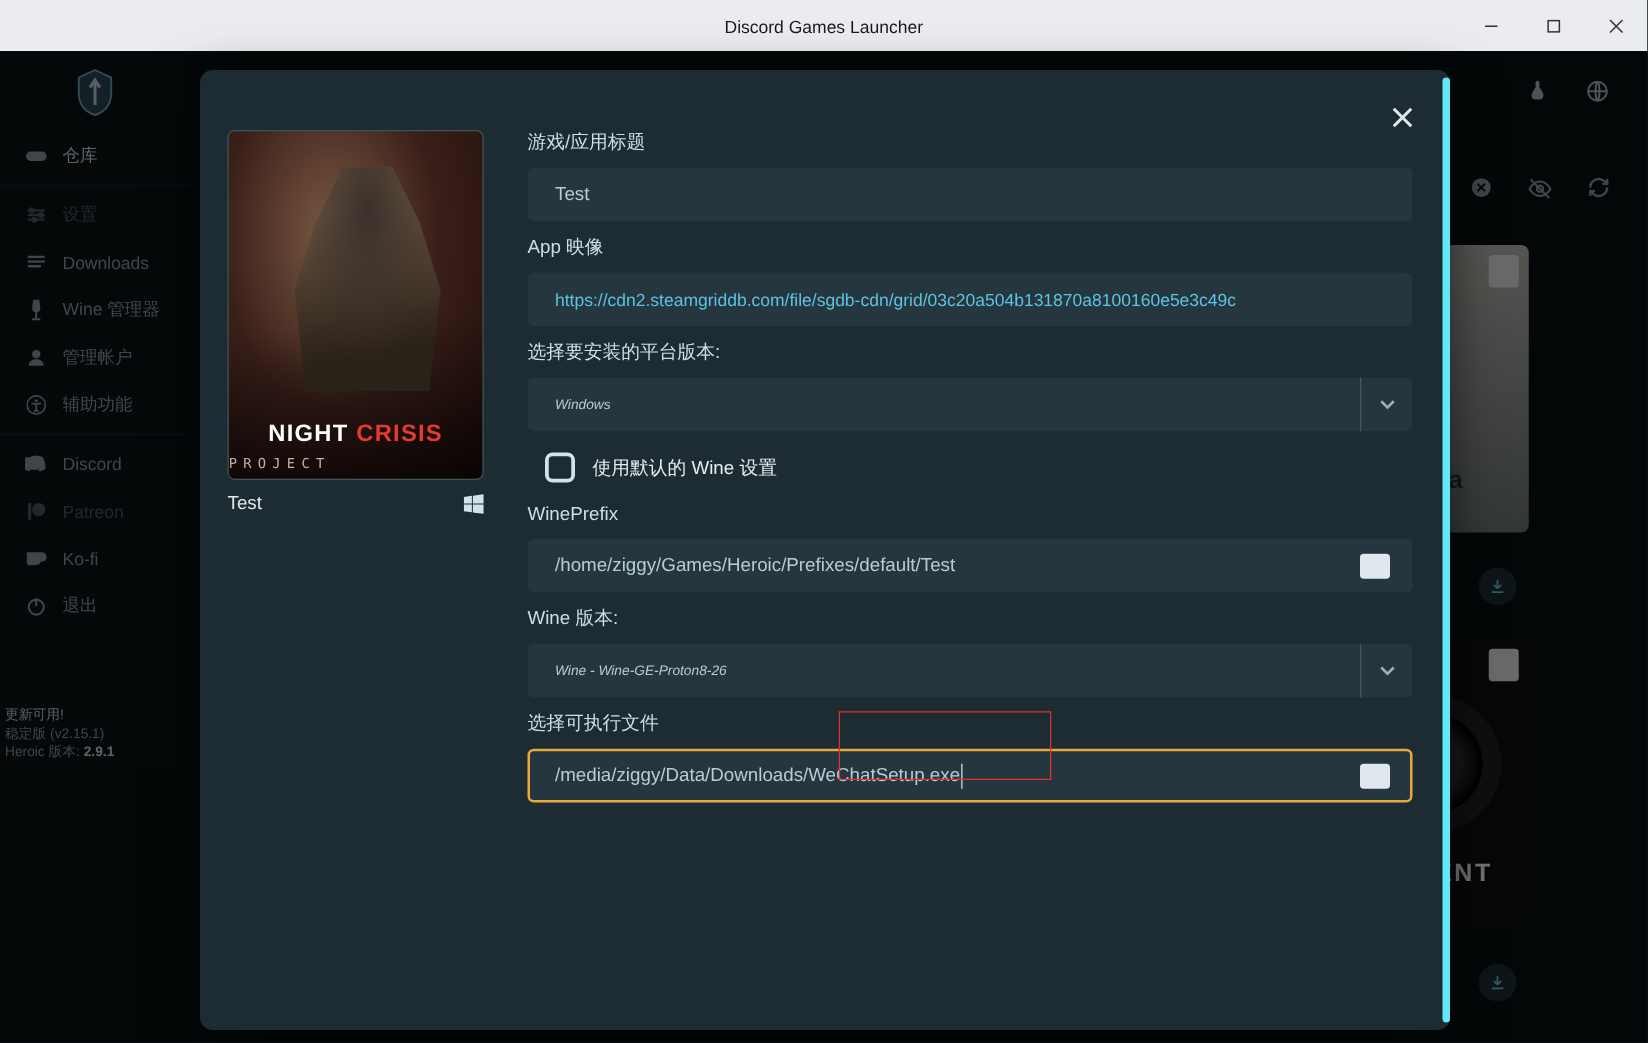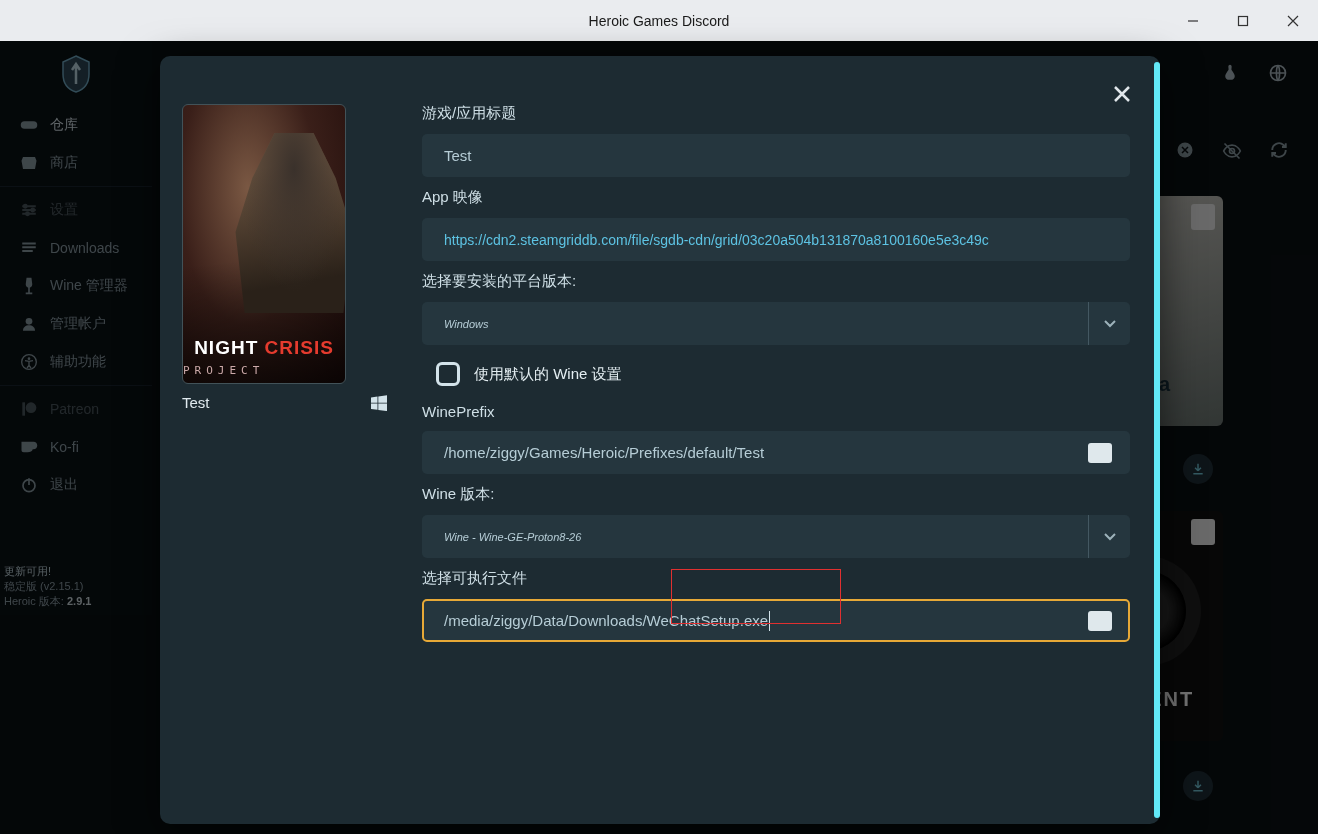--- a/index.html
+++ b/index.html
@@ -36,21 +36,21 @@
 .top-action-icons { position: absolute; right: 30px; top: 100px; display: flex; gap: 28px; color: #8a9ba3; }
 
 .modal-backdrop { position: absolute; inset: 0; background: rgba(0,0,0,0.55); }
 .modal { position: absolute; left: 160px; top: 15px; width: 1000px; height: 768px; background: #1d2b32; border-radius: 10px; box-shadow: 0 10px 40px rgba(0,0,0,0.6); }
 .modal-scrollbar { position: absolute; right: 0; top: 6px; bottom: 6px; width: 6px; background: #62e8f7; border-radius: 3px; }
 .modal-close { position: absolute; right: 26px; top: 26px; color: #e0e6ea; font-size: 22px; cursor: pointer; width: 24px; height: 24px; display: flex; align-items: center; justify-content: center; }
 
 .modal-content { position: absolute; left: 22px; top: 48px; right: 30px; bottom: 16px; display: flex; gap: 35px; }
 
 .cover-col { width: 205px; flex-shrink: 0; }
-.cover-art { width: 164px; height: 280px; border-radius: 6px; border: 1px solid #425258; background:
+.cover-art { width: 205px; height: 280px; border-radius: 6px; border: 1px solid #425258; background:
   linear-gradient(175deg, rgba(0,0,0,0) 55%, rgba(0,0,0,0.7) 100%),
   radial-gradient(ellipse at 40% 30%, #7a5843 0%, #3a1f19 50%, #210d0b 100%);
   position: relative; overflow: hidden; }
 .cover-art .soldier { position: absolute; top: 28px; left: 46px; width: 130px; height: 180px; background: radial-gradient(ellipse at 50% 20%, #3a312b 0%, transparent 60%), linear-gradient(170deg,#6b5440 20%,#2a2119 80%); clip-path: polygon(35% 0,65% 0,82% 25%,95% 55%,88% 100%,12% 100%,5% 55%,18% 25%); }
 .cover-art .logo-txt { position: absolute; bottom: 24px; left: 0; right: 0; text-align: center; font-weight: 800; font-size: 19px; letter-spacing: 1px; color: #fff; }
 .cover-art .logo-txt .accent { color: #e53b2e; }
 .cover-art .logo-sub { position: absolute; bottom: 6px; left: 0; right: 4px; text-align: left; font-size: 11px; letter-spacing: 5px; color: #caa; font-family: monospace; }
 .cover-title-row { margin-top: 10px; display: flex; justify-content: space-between; align-items: center; color: #e0eaef; font-size: 15px; }
 
 .form-col { flex: 1; display: flex; flex-direction: column; gap: 11px; color: #d3e3ea; }
@@ -71,21 +71,21 @@
 .exec-input-wrap .hilite-box { position: absolute; inset: 0; border: 2px solid #e7a937; border-radius: 5px; pointer-events: none; }
 .red-annot-box { position: absolute; border: 1.5px solid #e03030; pointer-events: none; }
 .cursor-bar { display: inline-block; width: 1px; height: 20px; background: #d3e3ea; vertical-align: middle; margin-left: 1px; }
 
 svg { display: block; }
 </style>
 </head>
 <body>
 
 <div class="titlebar">
-  <span class="titlebar-title">Heroic Games Discord</span>
+  <span class="titlebar-title">Discord Games Launcher</span>
   <div class="titlebar-controls">
     <div class="titlebar-btn">
       <svg width="12" height="12" viewBox="0 0 12 12">
           <path d="M1 6h10" stroke="#333" stroke-width="1.2"></path>
         </svg>
     </div>
     <div class="titlebar-btn">
       <svg width="12" height="12" viewBox="0 0 12 12">
           <rect x="1.5" y="1.5" width="9" height="9" stroke="#333" stroke-width="1.2" fill="none"></rect>
         </svg>
@@ -167,28 +167,20 @@
     </div>
     <div id="sidebar-items">
         <div class="sidebar-item active">
           <span class="icn">
             <svg width="18" height="14" viewBox="0 0 24 18" fill="currentColor">
               <rect x="1" y="4" width="22" height="10" rx="5"></rect>
             </svg>
           </span>
           <span>仓库</span>
         </div>
-        <div class="sidebar-item">
-          <span class="icn">
-            <svg width="18" height="16" viewBox="0 0 24 20" fill="currentColor">
-              <path d="M2 7h20l-2 11H4zM2 7l2-5h16l2 5"></path>
-            </svg>
-          </span>
-          <span>商店</span>
-        </div>
         <div class="sidebar-divider"></div>
         <div class="sidebar-item dim">
           <span class="icn">
             <svg width="18" height="16" viewBox="0 0 24 20" fill="none" stroke="currentColor" stroke-width="2.5">
               <path d="M3 5h18M3 10h18M3 15h18"></path>
               <circle cx="7" cy="5" r="2" fill="currentColor"></circle>
               <circle cx="17" cy="10" r="2" fill="currentColor"></circle>
               <circle cx="10" cy="15" r="2" fill="currentColor"></circle>
             </svg>
           </span>
@@ -223,20 +215,28 @@
           <span class="icn">
             <svg width="16" height="16" viewBox="0 0 24 24" fill="currentColor">
               <circle cx="12" cy="12" r="11" fill="none" stroke="currentColor" stroke-width="2"></circle>
               <circle cx="12" cy="7" r="2"></circle>
               <path d="M6 10l6 1 6-1M12 11v6m-3 4l3-4 3 4" stroke="currentColor" stroke-width="2" fill="none"></path>
             </svg>
           </span>
           <span>辅助功能</span>
         </div>
         <div class="sidebar-divider"></div>
+        <div class="sidebar-item">
+          <span class="icn">
+            <svg width="18" height="14" viewBox="0 0 24 18" fill="currentColor">
+              <path d="M5 2c4-2 10-2 14 0 2 3 3 8 3 12-2 2-5 3-7 3l-1-2c1 0 2-1 2-1-3 2-9 2-12 0 0 0 1 1 2 1l-1 2c-2 0-5-1-7-3 0-4 1-9 3-12z"></path>
+            </svg>
+          </span>
+          <span>Discord</span>
+        </div>
         <div class="sidebar-item dim">
           <span class="icn">
             <svg width="16" height="16" viewBox="0 0 24 24" fill="currentColor">
               <rect x="2" y="2" width="4" height="20"></rect>
               <circle cx="15" cy="10" r="8"></circle>
             </svg>
           </span>
           <span>Patreon</span>
         </div>
         <div class="sidebar-item">

